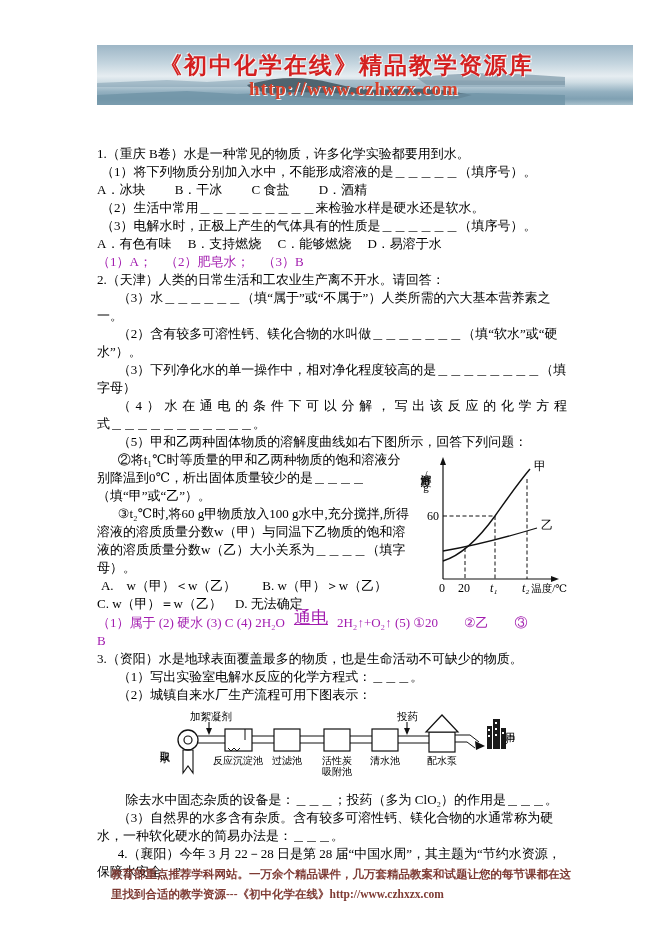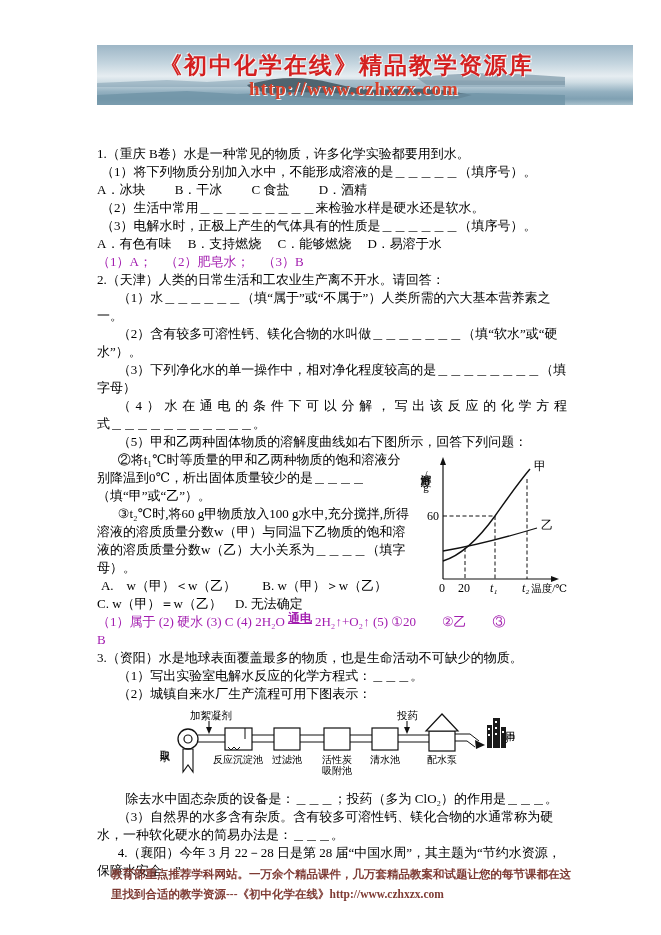--- a/index.html
+++ b/index.html
@@ -15,21 +15,21 @@
           color:#d8402a;text-shadow:1px 1px 0 #eef2f5;}
   
   .content{position:absolute;left:97px;top:145px;width:470px;font-size:13px;line-height:18px;}
   .content p{margin:0;}
   .red{color:#a21caf;}
   .i05{text-indent:0.3em;}
   .i2{text-indent:1.6em;}
   .i22{text-indent:2.2em;}
   .i3{text-indent:3.2em;}
   .spread{text-align:justify;text-align-last:justify;}
-  .cond{text-decoration:underline;position:relative;top:-4px;margin:0 3px;font-size:12px;font-weight:bold;}
+  .cond{text-decoration:underline;position:relative;top:-4px;margin:0 9px;font-size:17px;}
   .u{text-decoration:underline;}
   .ansline{margin-top:1px;}
   .clr{clear:both;}
   .floatwrap::after{content:"";display:block;clear:both;}
   .solchart{float:right;width:152px;height:146px;margin:2px 0 2px 4px;}
   .flowdiag{display:block;margin:3px 0 4px 0;}
   svg text{font-family:"Liberation Serif","DejaVu Serif",serif;}
   .vtext{writing-mode:vertical-rl;text-orientation:upright;letter-spacing:1px;}
   
   .footer{position:absolute;left:111px;top:852px;width:470px;font-size:11.5px;line-height:20px;
@@ -57,21 +57,21 @@
 
     <p>1.（重庆 B卷）水是一种常见的物质，许多化学实验都要用到水。</p>
     <p class="i05">（1）将下列物质分别加入水中，不能形成溶液的是＿＿＿＿＿（填序号）。</p>
     <p>A．冰块　　 B．干冰　　 C 食盐　　 D．酒精</p>
     <p class="i05">（2）生活中常用＿＿＿＿＿＿＿＿＿来检验水样是硬水还是软水。</p>
     <p class="i05">（3）电解水时，正极上产生的气体具有的性质是＿＿＿＿＿＿（填序号）。</p>
     <p>A．有色有味　 B．支持燃烧　 C．能够燃烧　 D．易溶于水</p>
     <p class="red ansline">（1）A；　（2）肥皂水；　（3）B</p>
 
     <p>2.（天津）人类的日常生活和工农业生产离不开水。请回答：</p>
-    <p class="i2">（1）水＿＿＿＿＿＿（填“属于”或“不属于”）人类所需的六大基本营养素之一。</p>
+    <p class="i2">（3）水＿＿＿＿＿＿（填“属于”或“不属于”）人类所需的六大基本营养素之一。</p>
     <p class="i2">（2）含有较多可溶性钙、镁化合物的水叫做＿＿＿＿＿＿＿（填“软水”或“硬水”）。</p>
     <p class="i2">（3）下列净化水的单一操作中，相对净化程度较高的是＿＿＿＿＿＿＿＿（填字母）</p>
     <p class="i2 spread">（4）水在通电的条件下可以分解，写出该反应的化学方程</p>
     <p>式＿＿＿＿＿＿＿＿＿＿＿。</p>
     <p class="i2">（5）甲和乙两种固体物质的溶解度曲线如右下图所示，回答下列问题：</p>
 
     <div class="floatwrap">
 
       <svg class="solchart" viewBox="0 0 152 146">
 

